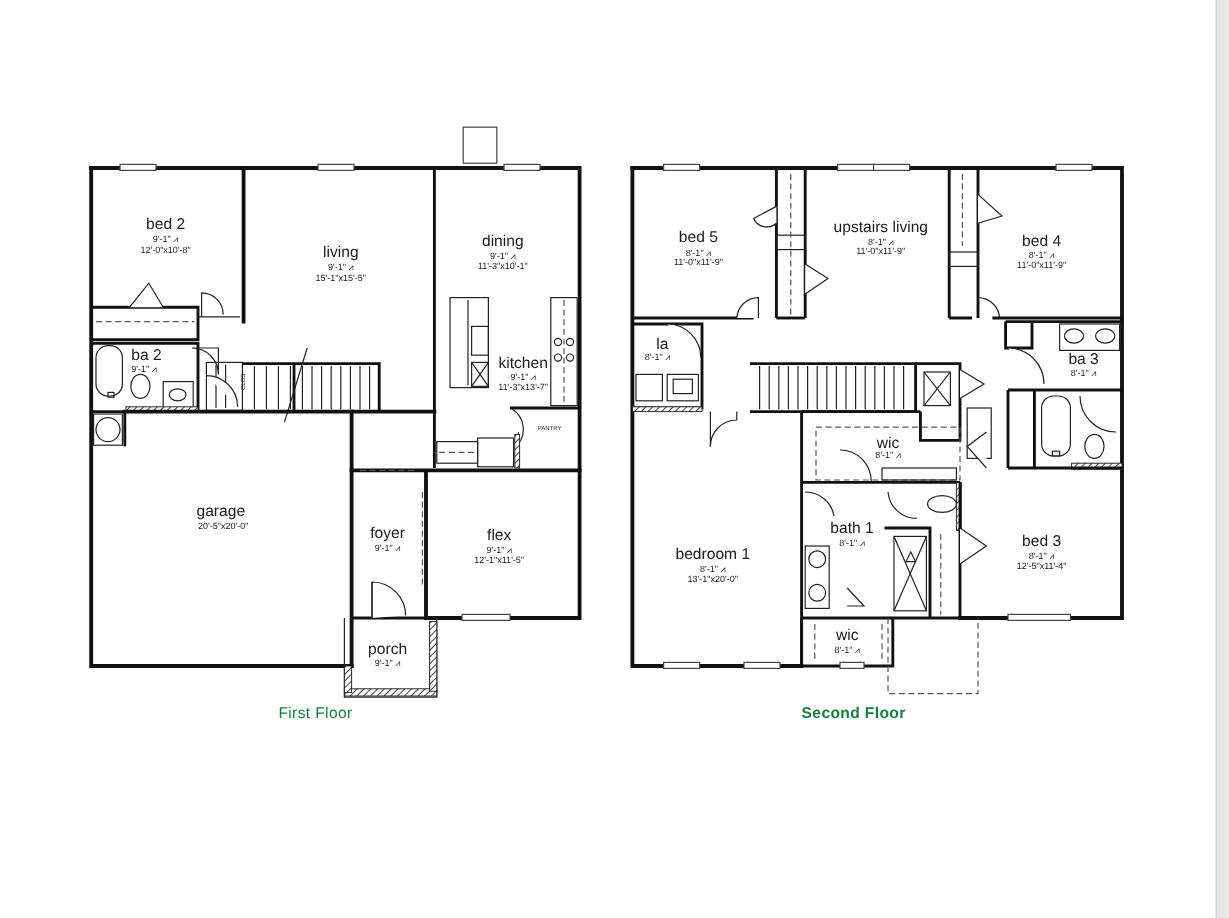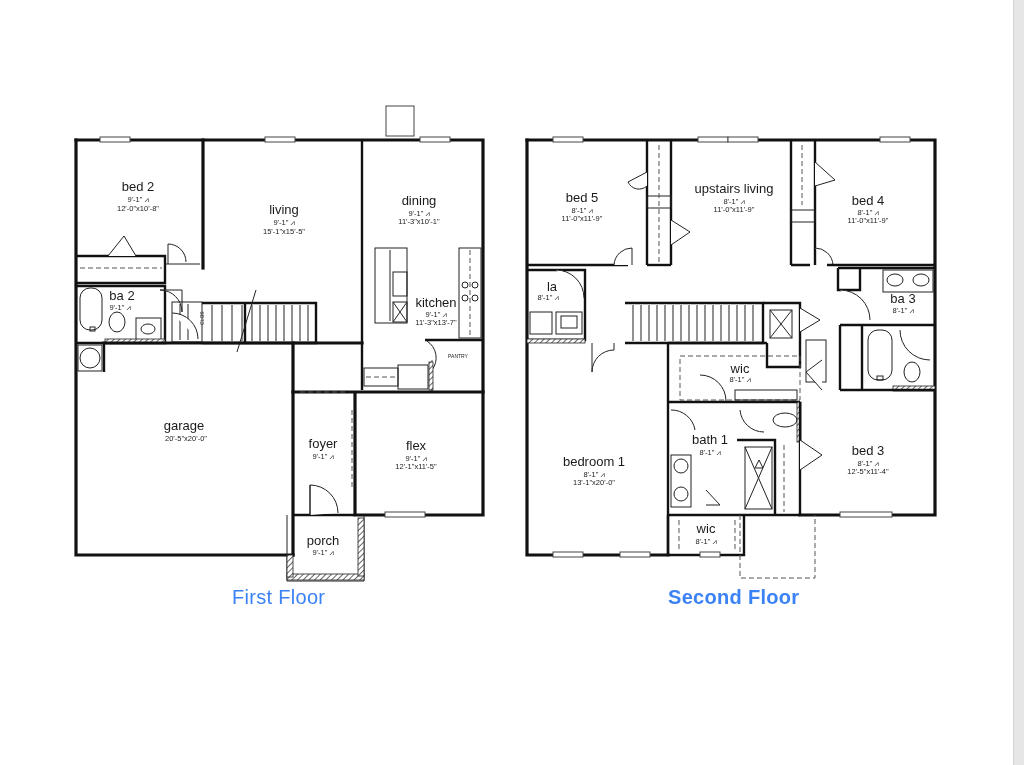--- a/index.html
+++ b/index.html
@@ -9,21 +9,21 @@
   svg text { font-family:"Liberation Sans", sans-serif; fill:#1a1a1a; }
   .wall { stroke:#111; stroke-width:3.2; fill:none; stroke-linecap:square; }
   .iwall { stroke:#111; stroke-width:2.4; fill:none; }
   .thin { stroke:#222; stroke-width:1; fill:none; }
   .dash { stroke:#555; stroke-width:1; fill:none; stroke-dasharray:5 3; }
   .win { fill:#fff; stroke:#444; stroke-width:1; }
   .door { stroke:#222; stroke-width:1; fill:#fff; }
   .hatch { fill:url(#hatch); stroke:#222; stroke-width:0.8; }
   .rname { font-size:13px; text-anchor:middle; }
   .rdim { font-size:7.5px; text-anchor:middle; }
-  .floor-label { position:absolute; font-size:20px; color:#3b82f6; font-family:"Liberation Sans", sans-serif; letter-spacing:0.3px; }
+  .floor-label { position:absolute; font-size:13px; color:#15803d; font-family:"Liberation Sans", sans-serif; letter-spacing:0.3px; }
 </style>
 </head>
 <body>
 
 <div id="canvas">
 <svg width="1014" height="765" viewBox="0 0 1014 765" xmlns="http://www.w3.org/2000/svg">
   <defs>
     <pattern id="hatch" width="4" height="4" patternUnits="userSpaceOnUse" patternTransform="rotate(45)">
       <rect width="4" height="4" fill="#fff"></rect>
       <line x1="0" y1="0" x2="0" y2="4" stroke="#222" stroke-width="1.4"></line>

